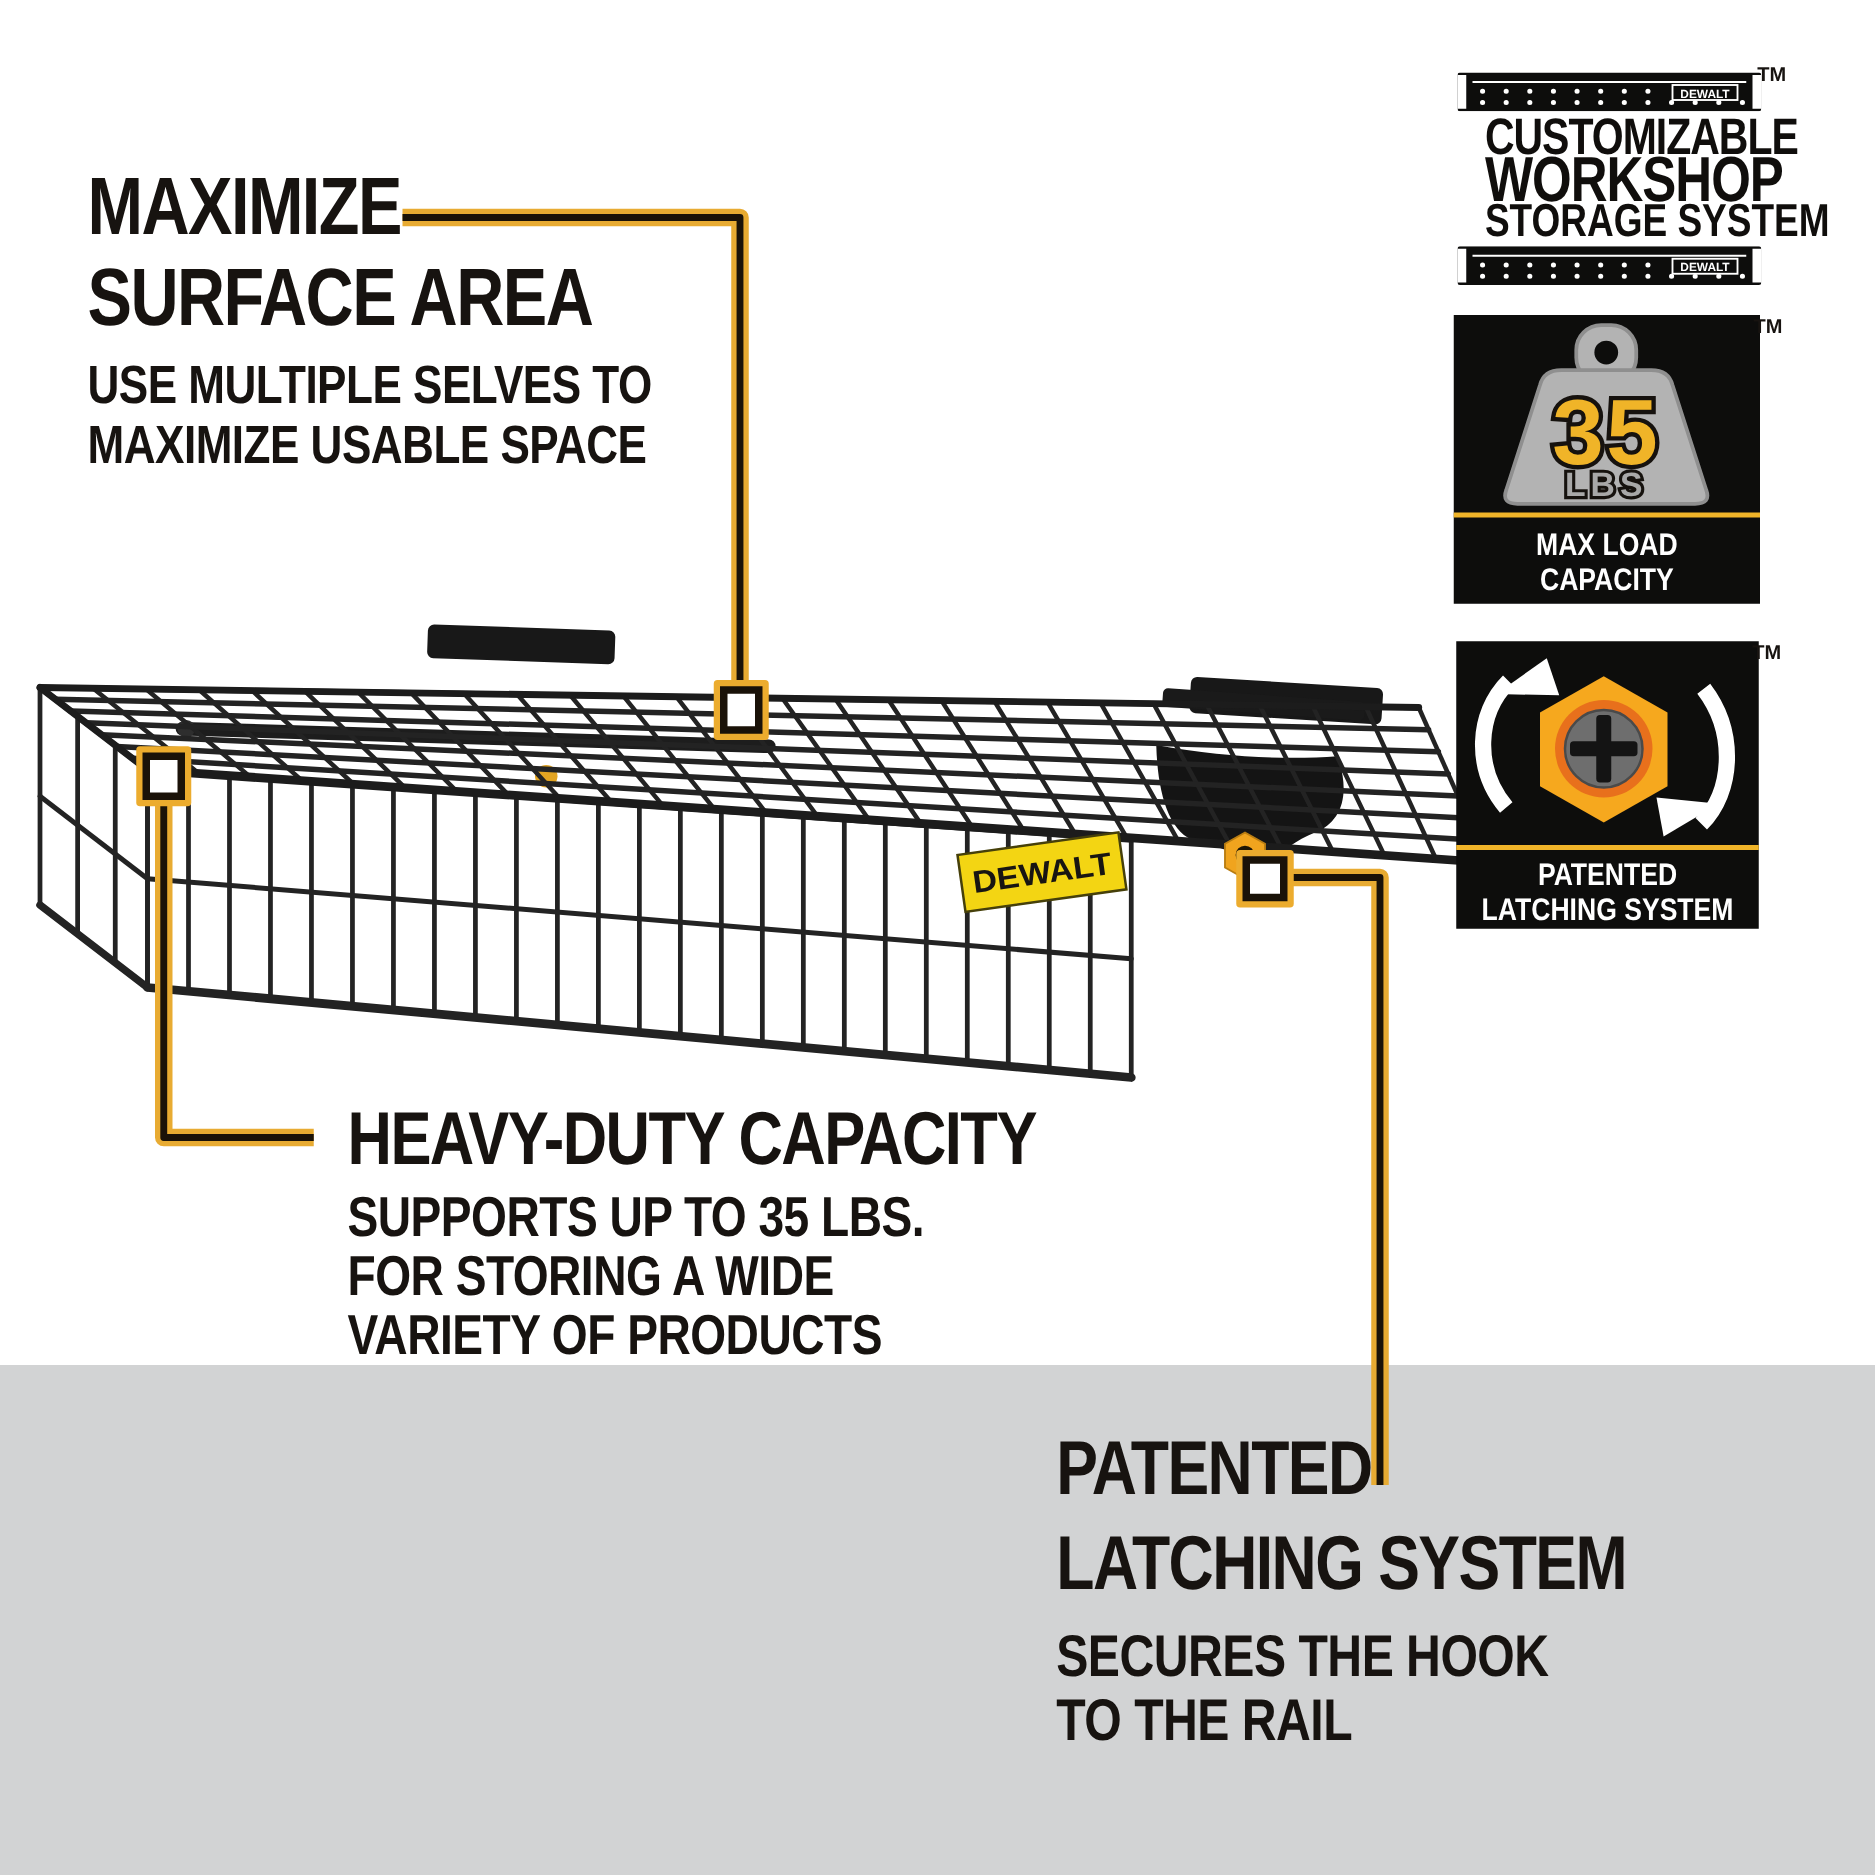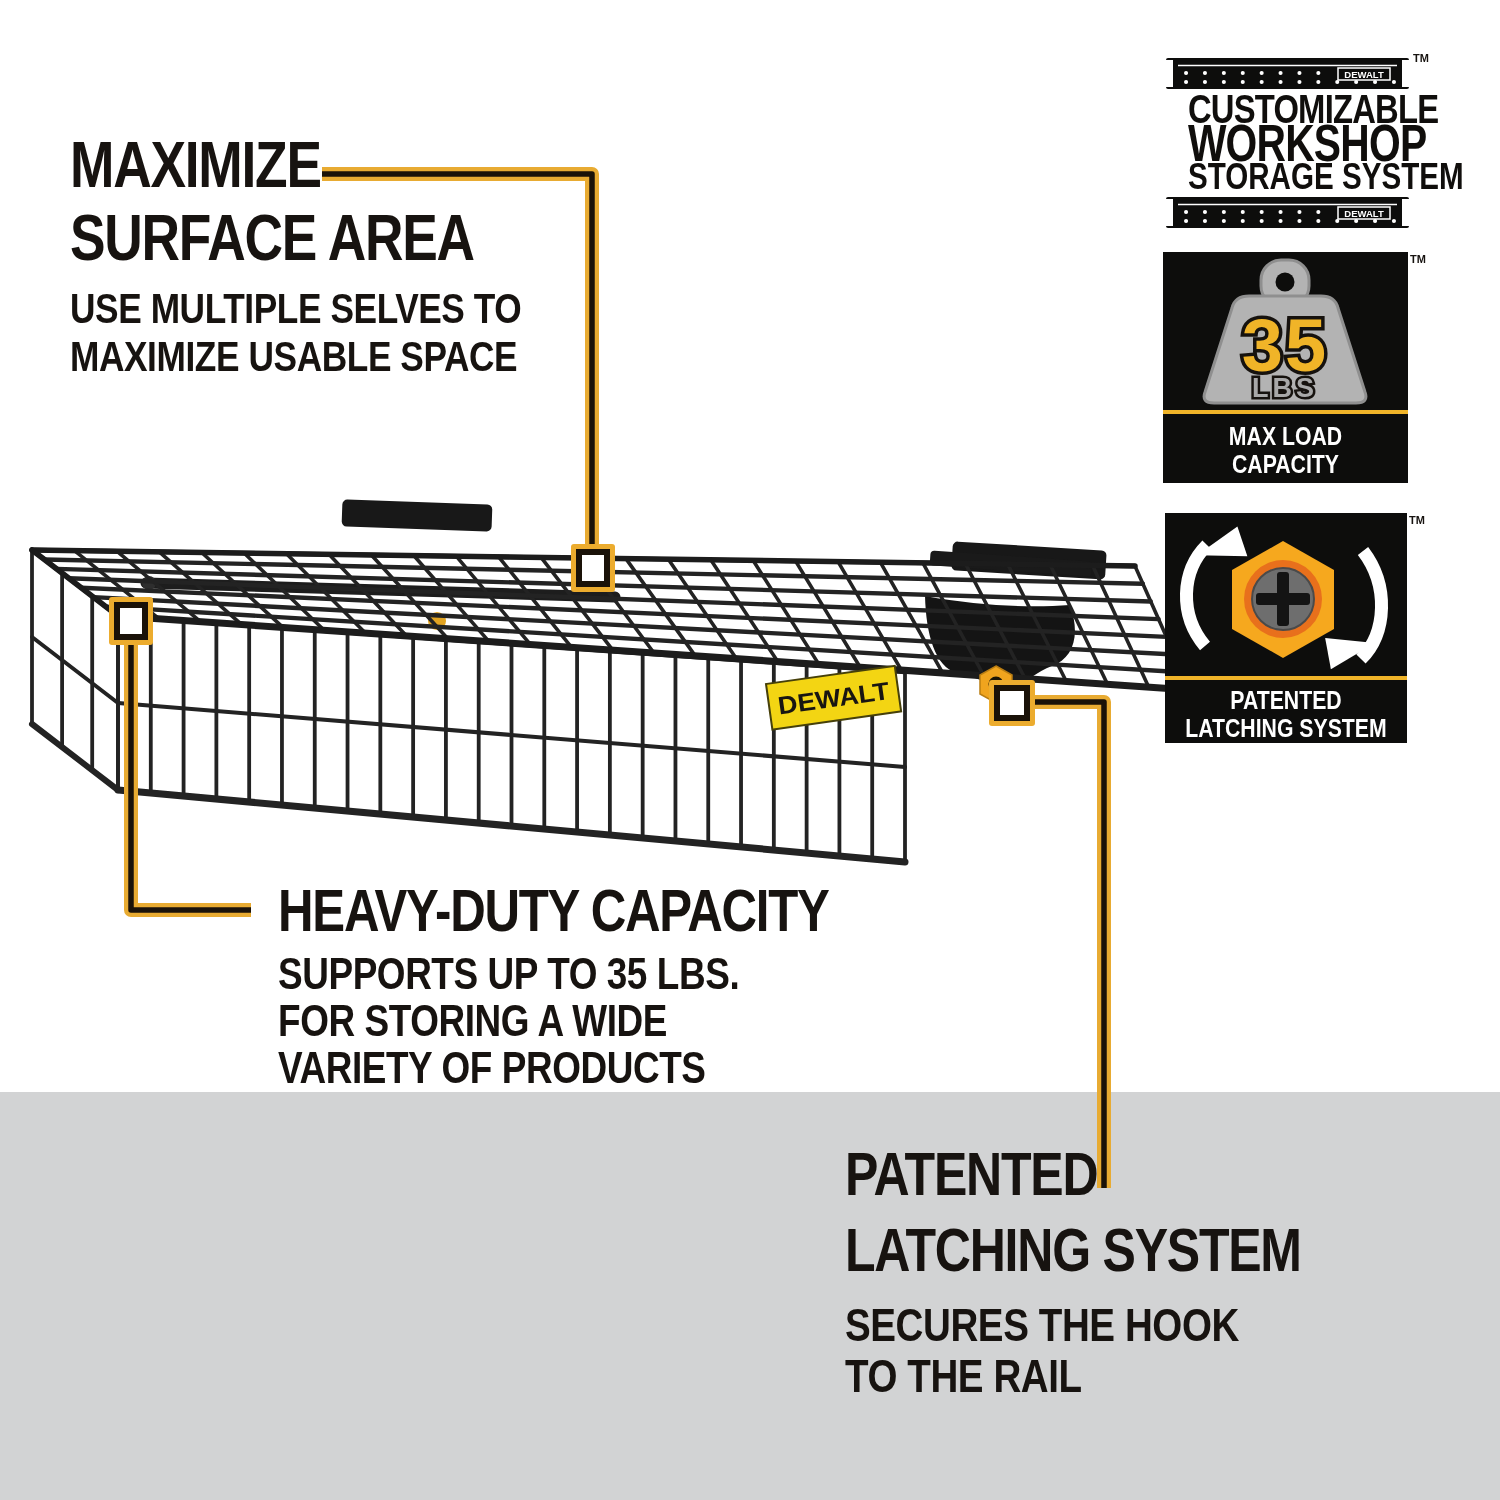--- a/index.html
+++ b/index.html
@@ -30,21 +30,21 @@
   .badge{position:absolute;background:#0d0d0c;}
   .badge-b{left:1163px;top:252px;width:245px;height:231px;}
   .badge-c{left:1165px;top:513px;width:242px;height:230px;}
   .divider{position:absolute;left:0;right:0;height:4px;background:#f0b429;}
   .badge-b .divider{top:158px;} .badge-c .divider{top:163px;}
   .badge-caption{position:absolute;left:0;right:0;text-align:center;color:#ffffff;font-weight:bold;
                  font-size:25px;line-height:28px;transform:scaleX(0.85);transform-origin:50% 0;
                  letter-spacing:0;}
   .badge-b .badge-caption{top:170px;} .badge-c .badge-caption{top:173px;}
   .icon-svg{position:absolute;left:0;top:0;}
-  .tm{position:absolute;font-size:11px;font-weight:bold;color:#171310;letter-spacing:0;}
+  .tm{position:absolute;font-size:16px;font-weight:bold;color:#171310;letter-spacing:0;}
   .tm-a{right:-17px;top:-6px;}
   .badge .tm{right:-18px;top:1px;}
 </style>
 </head>
 <body>
 
 <div class="page">
 
   <div class="gray-band"></div>
 

